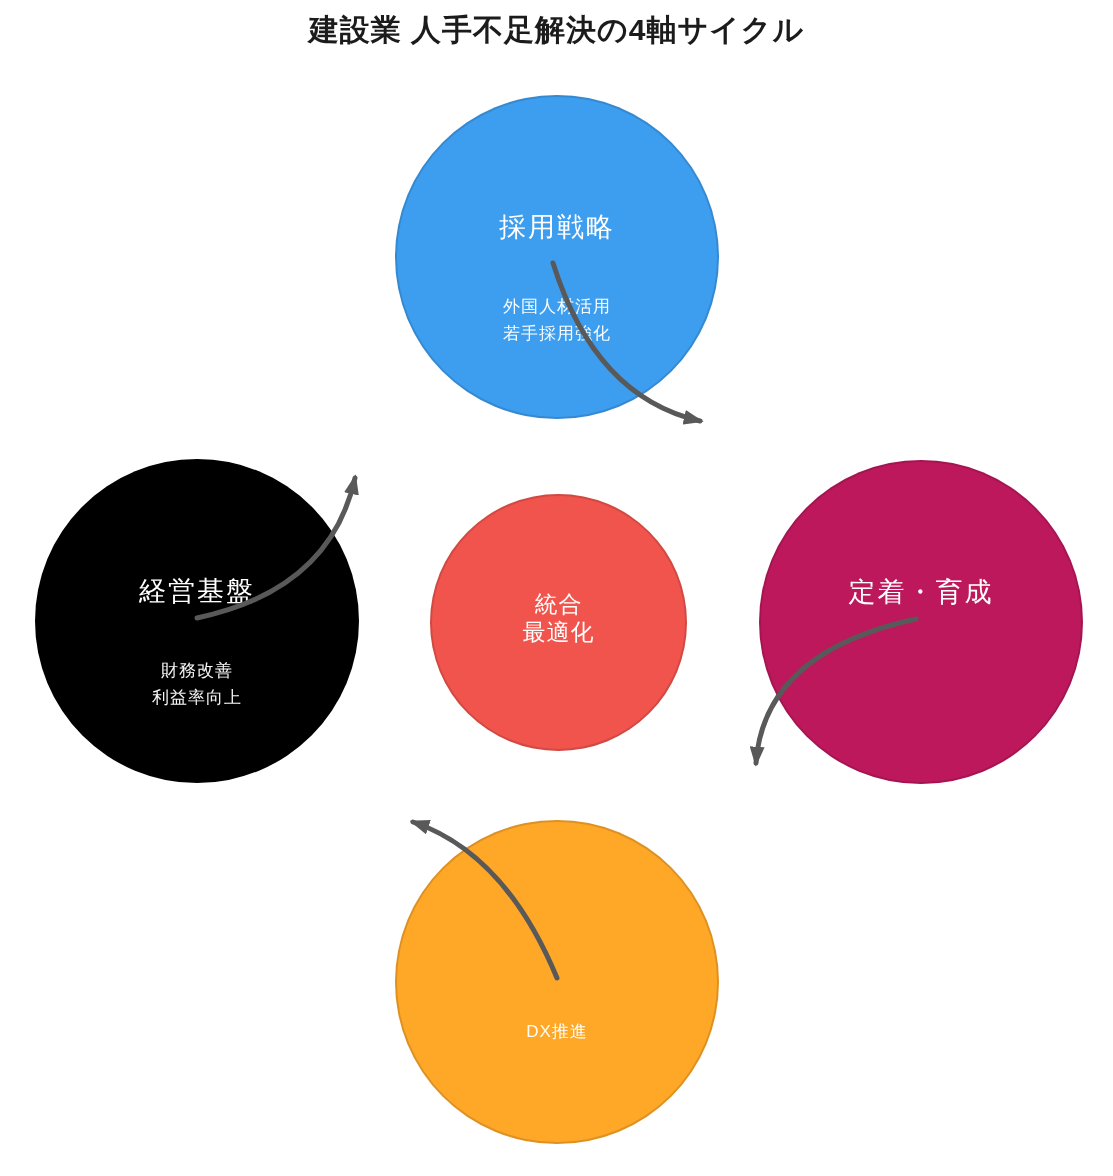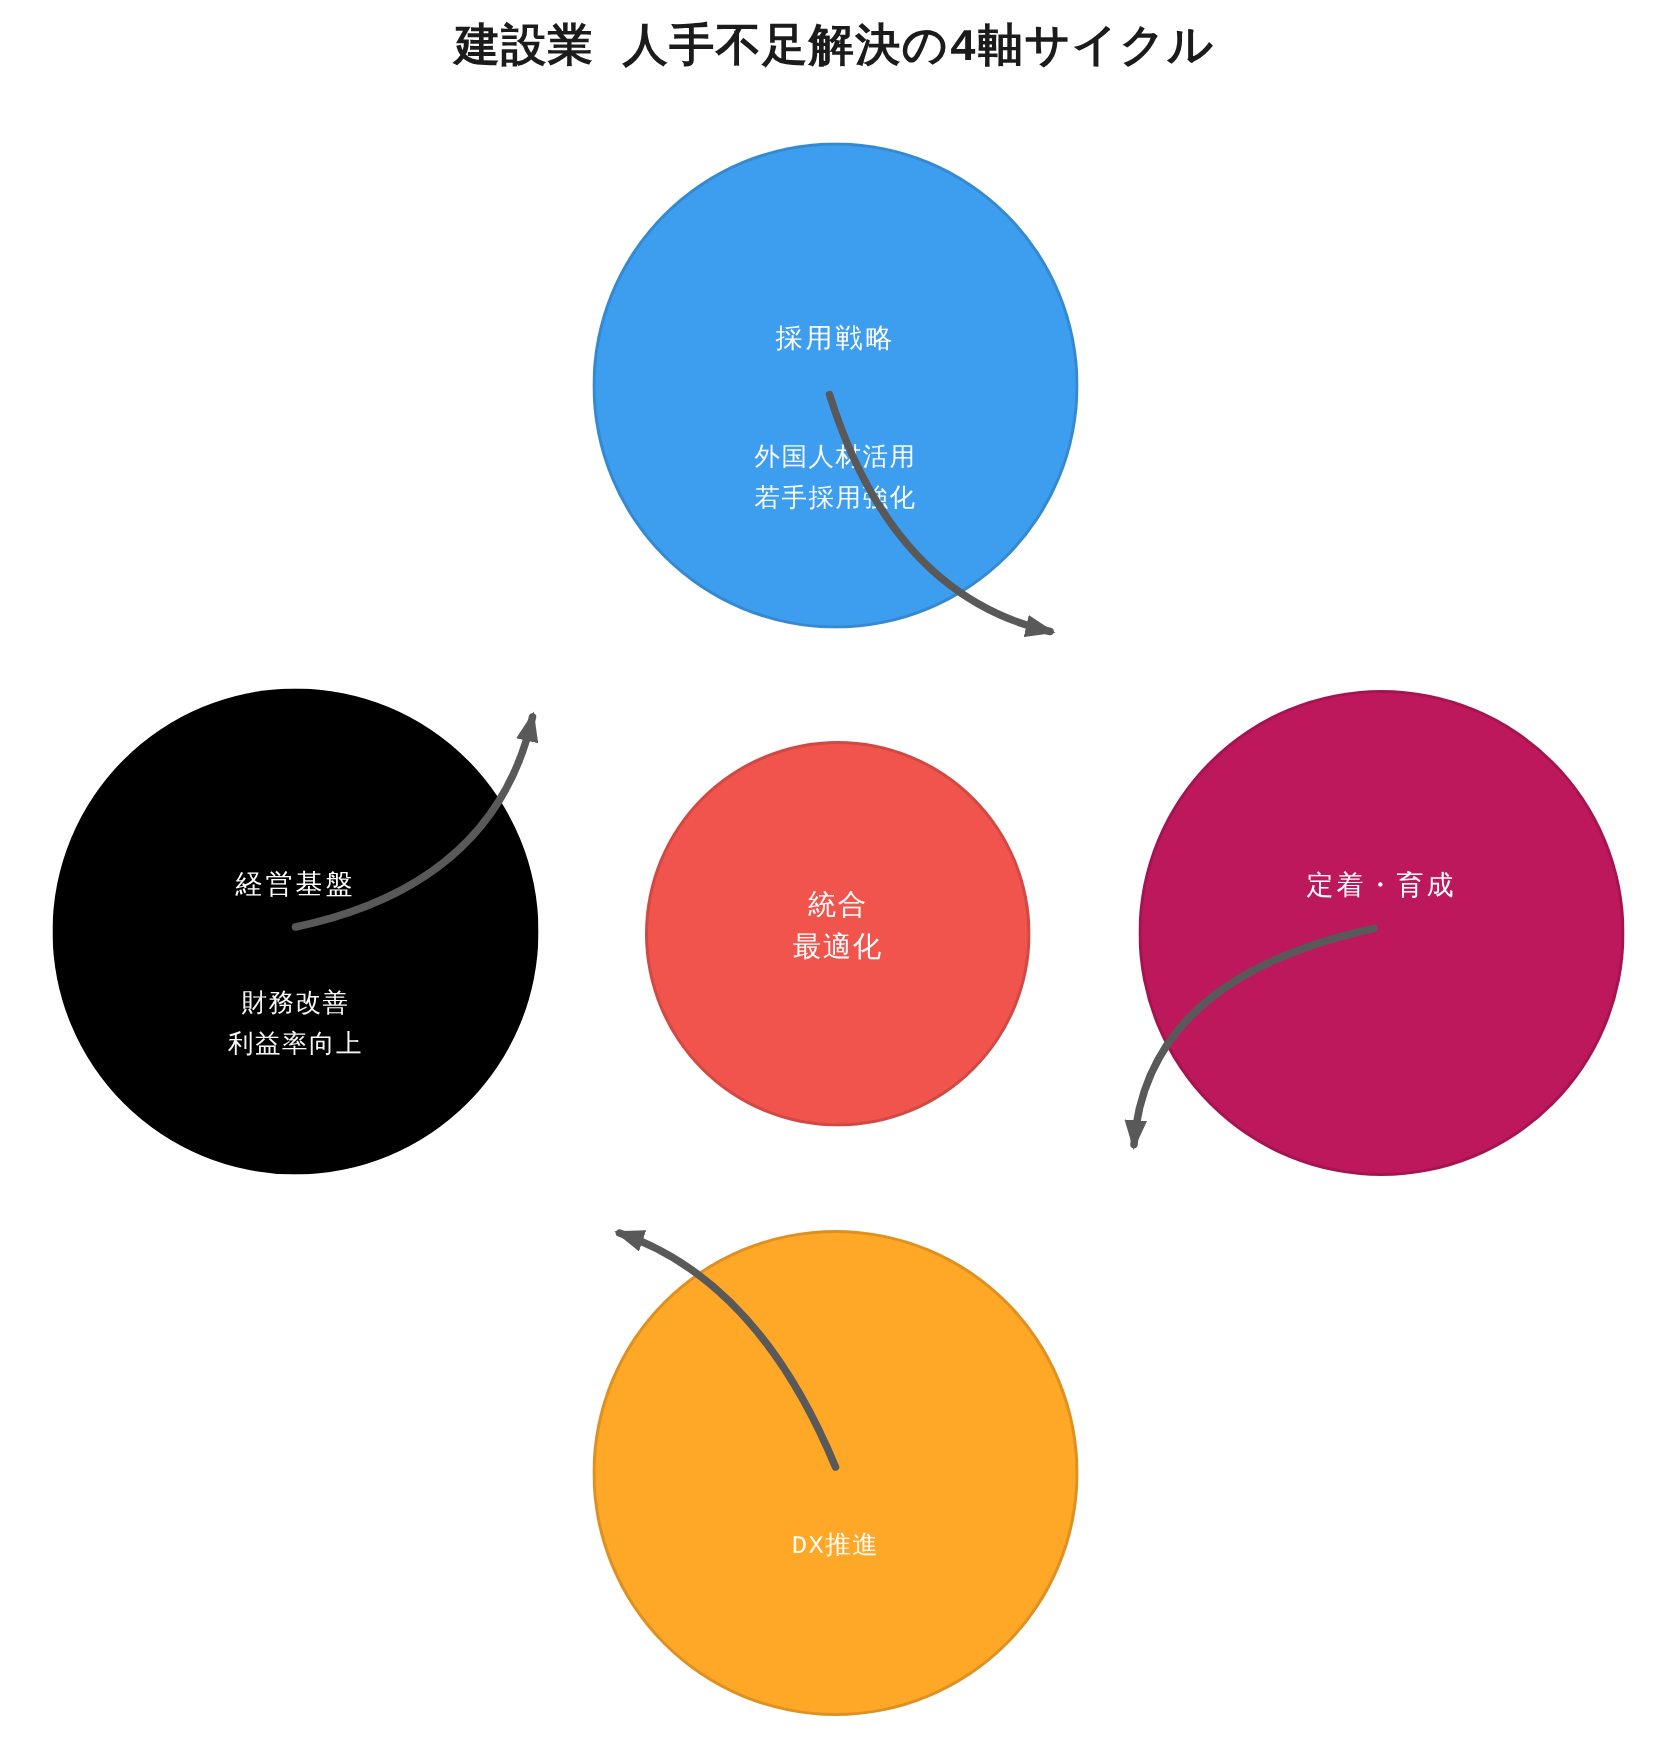--- a/index.html
+++ b/index.html
@@ -7,21 +7,20 @@
     padding: 0;
     background: #ffffff;
     font-family: "Liberation Sans", "DejaVu Sans", sans-serif;
   }
   .canvas {
     position: relative;
     width: 1113px;
     height: 1176px;
     background: #ffffff;
     overflow: hidden;
-    font-family: Liberation Mono, monospace;
   }
   .diagram-title {
     position: absolute;
     top: 10px;
     left: 0;
     width: 100%;
     margin: 0;
     text-align: center;
     font-size: 30px;
     font-weight: 700;
@@ -43,21 +42,21 @@
     left: 430px; top: 494px;
     width: 257px; height: 257px;
   }
   .node-label {
     position: absolute;
     top: 111px;
     left: 0;
     width: 100%;
     text-align: center;
     color: #ffffff;
-    font-size: 18px;
+    font-size: 27px;
     line-height: 38px;
     letter-spacing: 2px;
   }
   .node-sub {
     position: absolute;
     top: 196px;
     left: 0;
     width: 100%;
     text-align: center;
     color: rgba(255,255,255,0.97);
@@ -66,21 +65,21 @@
     letter-spacing: 1px;
   }
   .node-sub div { width: 100%; }
   .center-label {
     position: absolute;
     top: 94px;
     left: 0;
     width: 100%;
     text-align: center;
     color: #ffffff;
-    font-size: 19px;
+    font-size: 23px;
     line-height: 28px;
     letter-spacing: 1px;
   }
   .arrow-layer {
     position: absolute;
     left: 0;
     top: 0;
     width: 1113px;
     height: 1176px;
     pointer-events: none;

